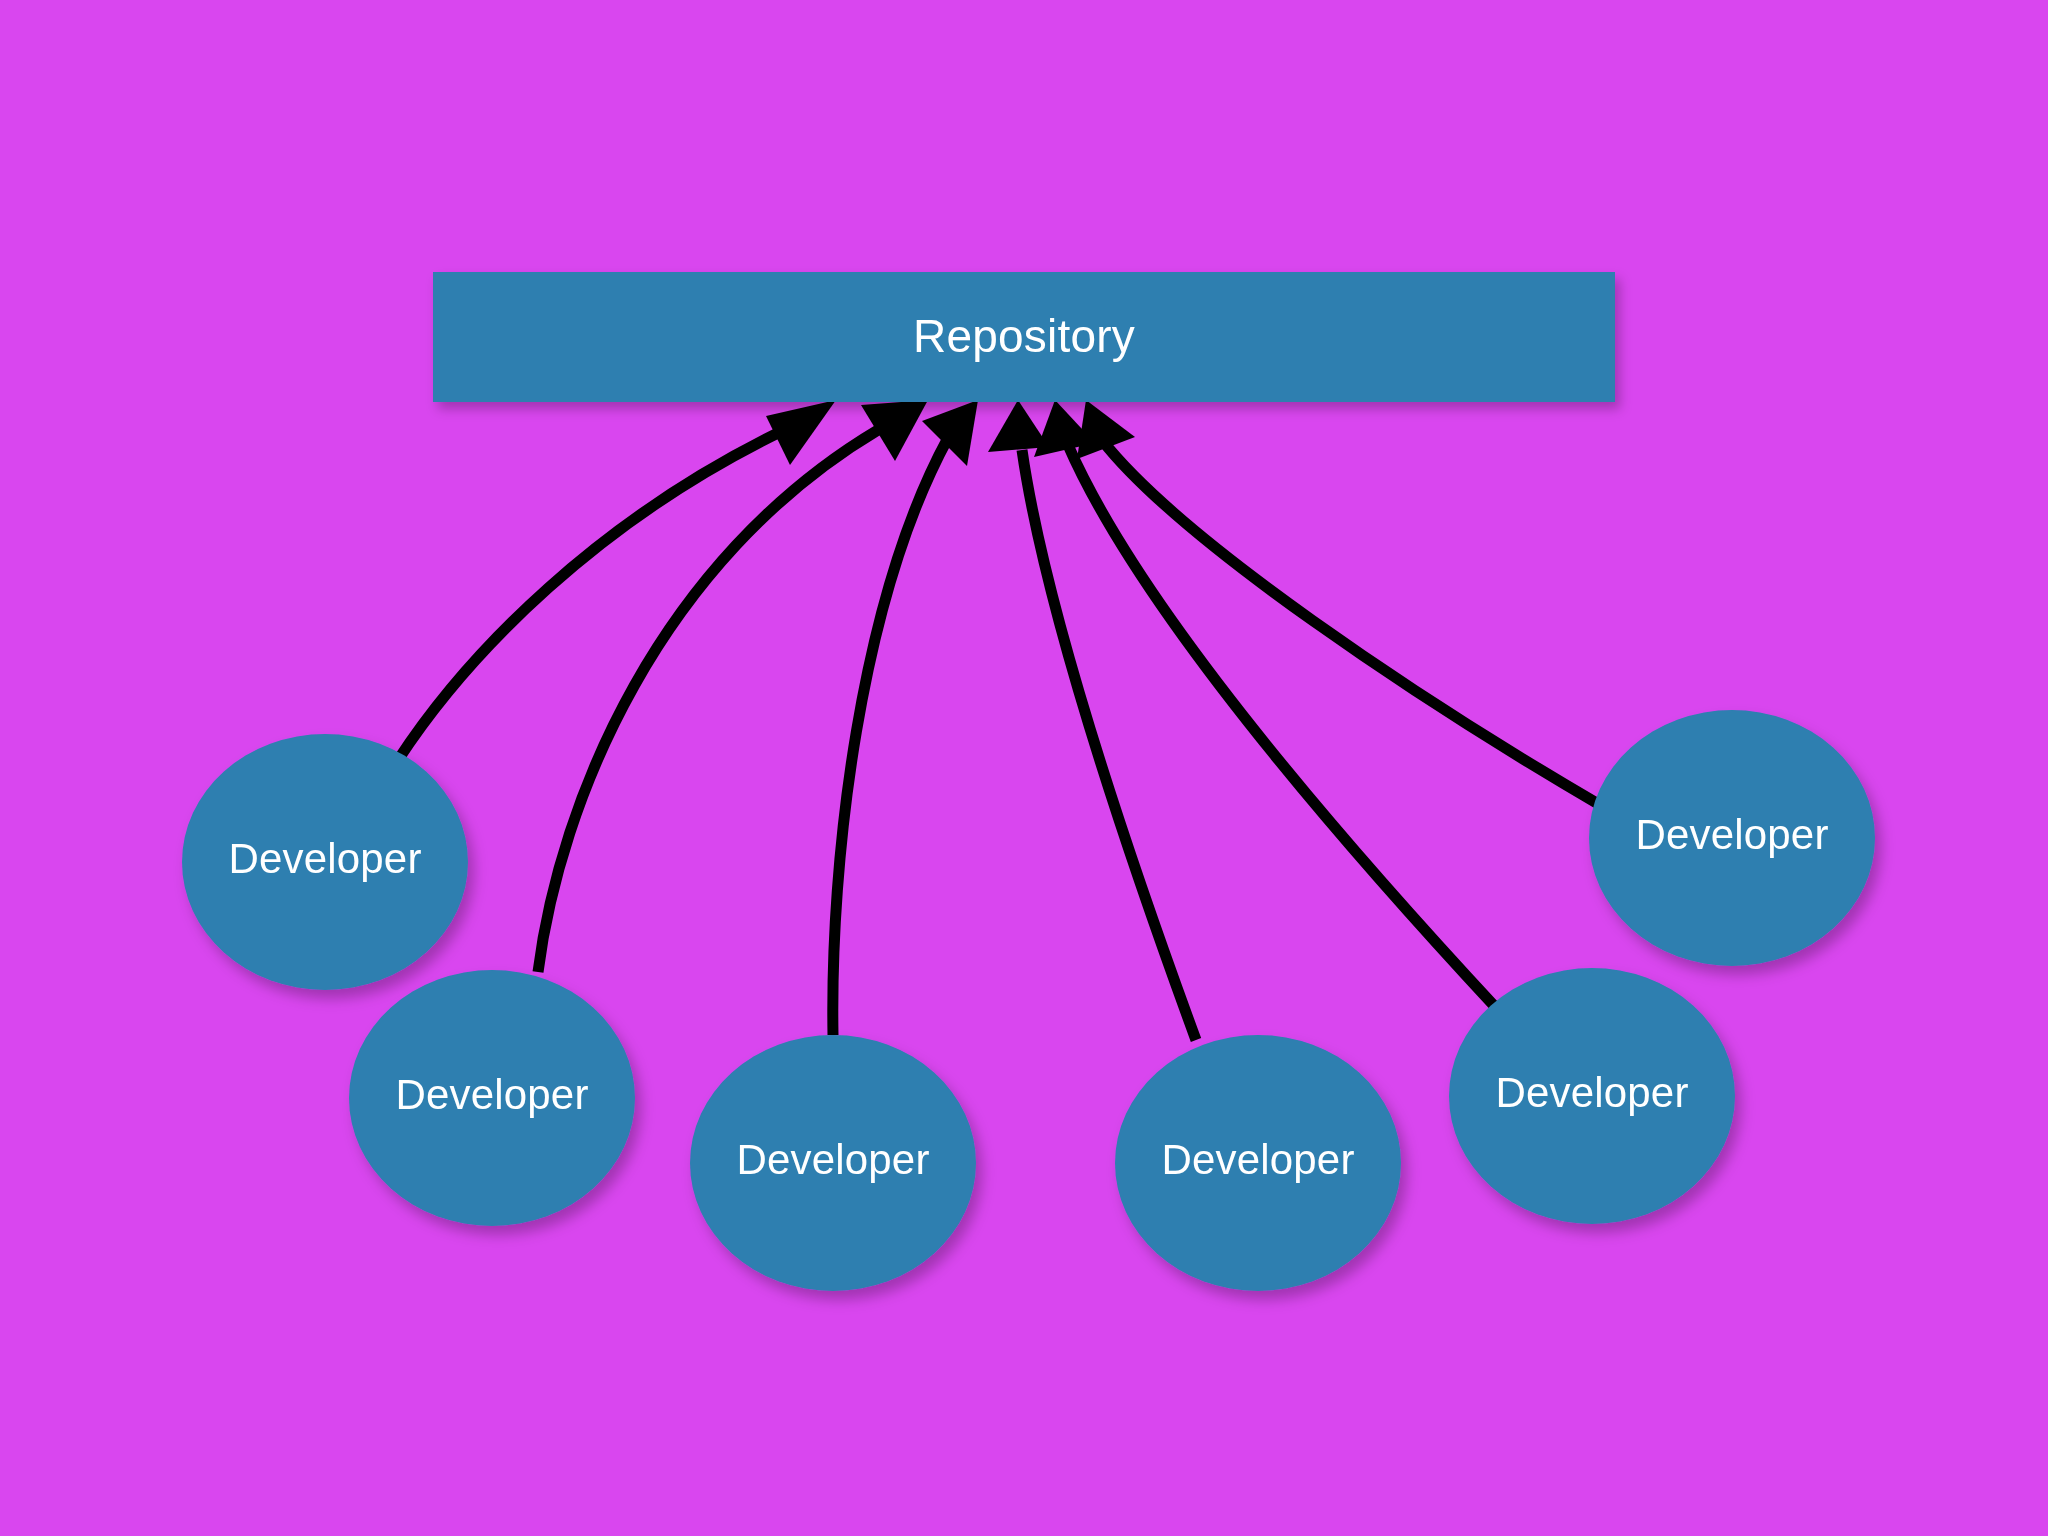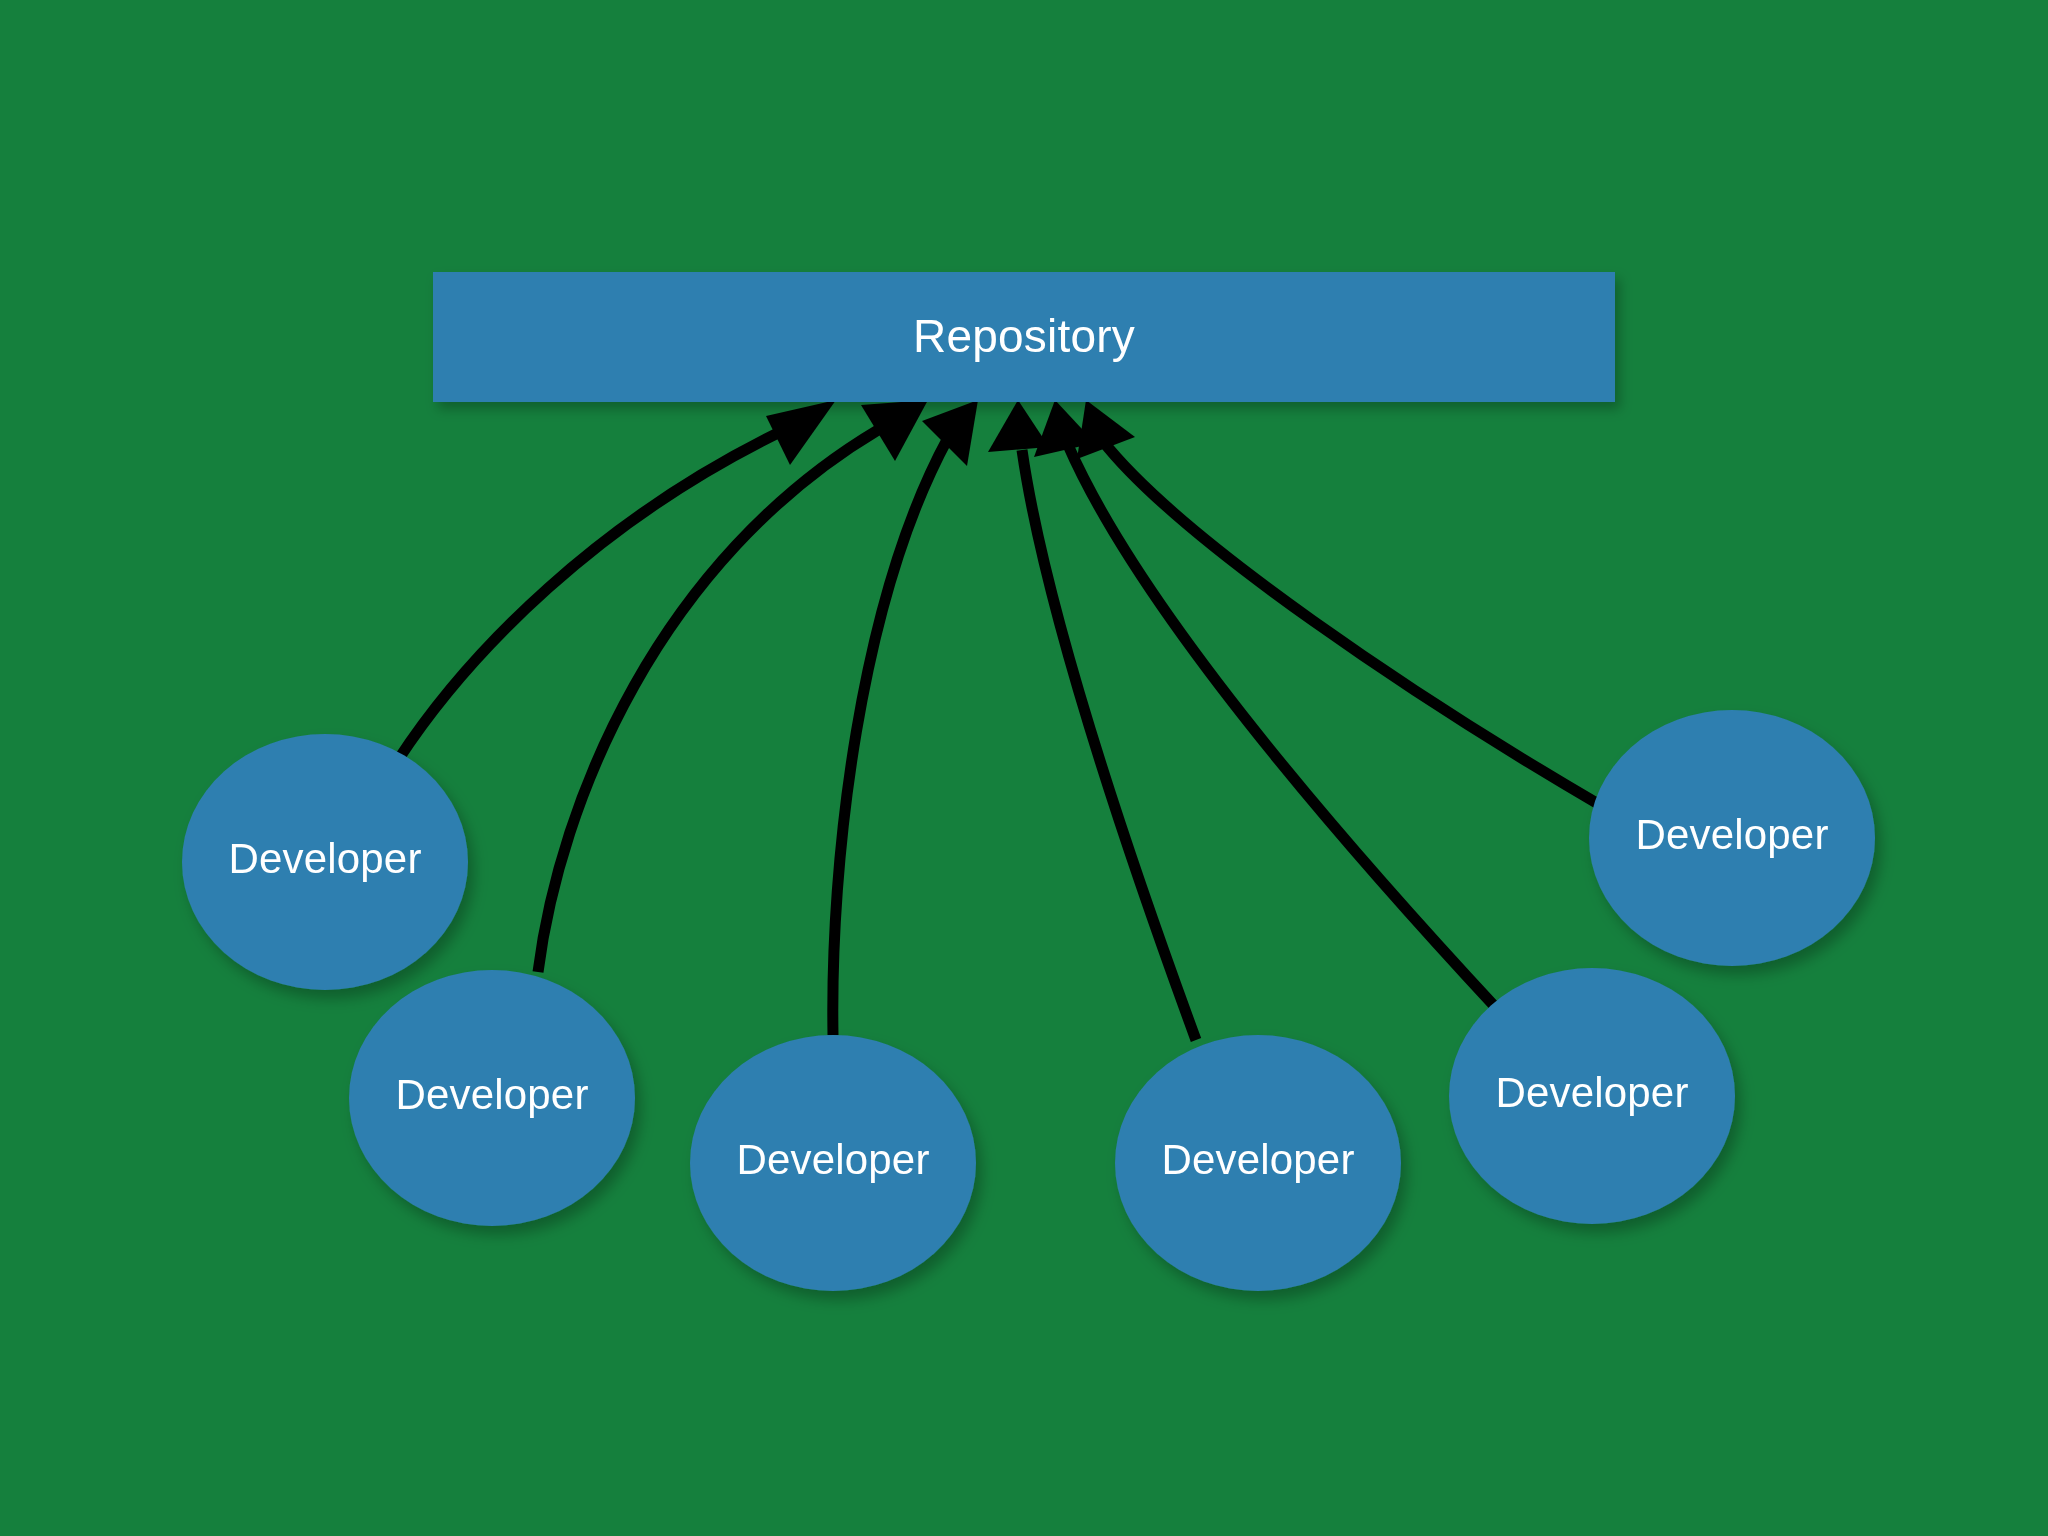--- a/index.html
+++ b/index.html
@@ -4,21 +4,21 @@
 <style>
   html, body {
     margin: 0;
     padding: 0;
     background: #ffffff;
   }
   #stage {
     position: relative;
     width: 2048px;
     height: 1536px;
-    background: #15803d;
+    background: #d946ef;
     overflow: hidden;
     font-family: "Liberation Sans", sans-serif;
   }
   #diagram-svg {
     position: absolute;
     left: 0;
     top: 0;
     width: 2048px;
     height: 1536px;
   }

